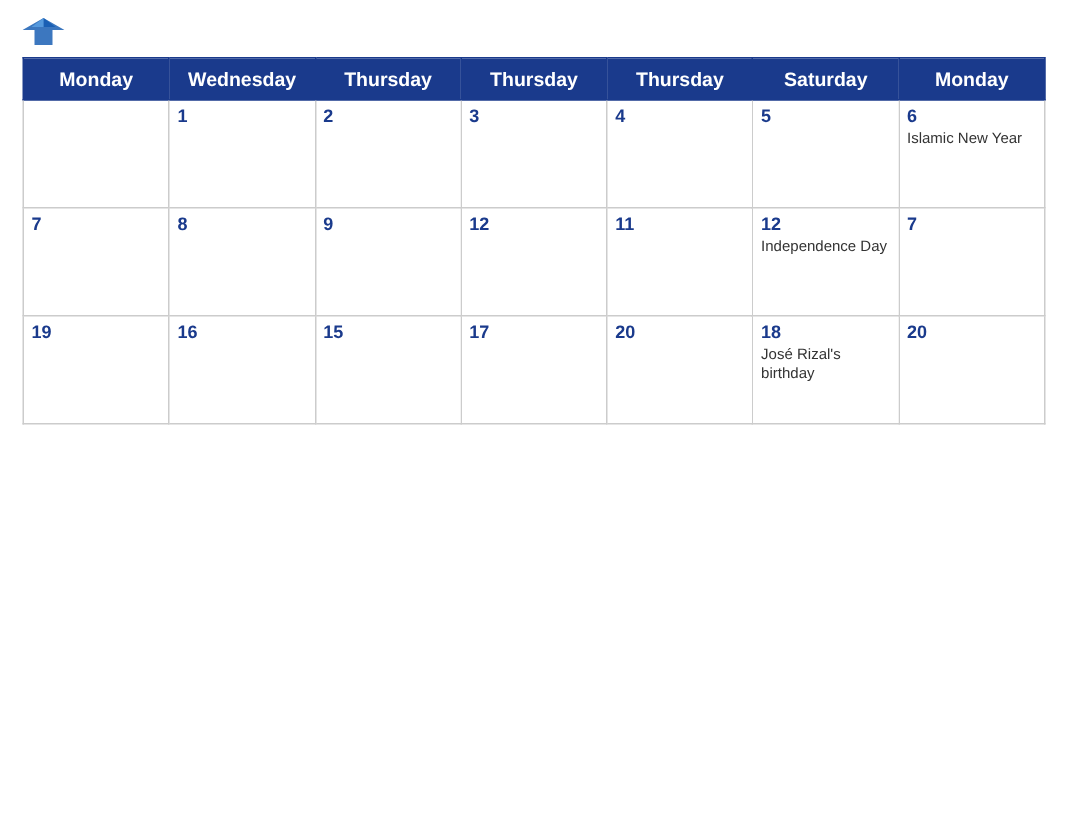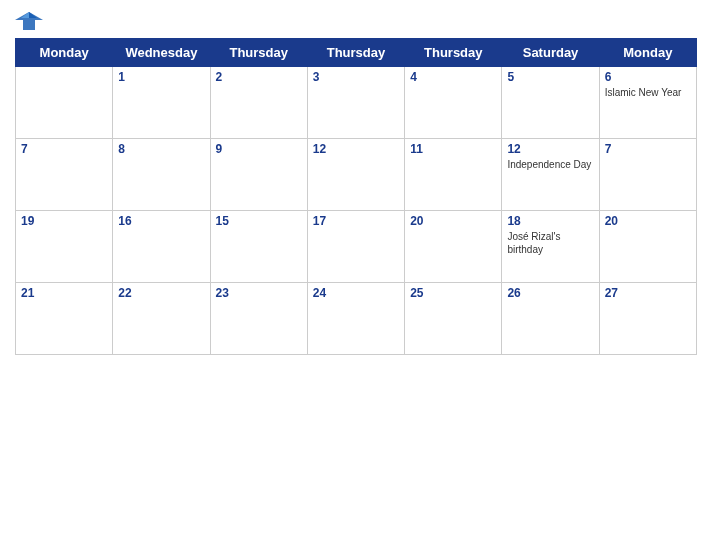--- a/index.html
+++ b/index.html
@@ -192,38 +192,15 @@
             <span class="day-number">20</span>
           </td>
           <td>
             <span class="day-number">18</span>
             <div class="holiday-text">José Rizal's birthday</div>
           </td>
           <td>
             <span class="day-number sunday">20</span>
           </td>
         </tr>
-        <tr>
-          <td>
-            <span class="day-number">21</span>
-          </td>
-          <td>
-            <span class="day-number">22</span>
-          </td>
-          <td>
-            <span class="day-number">23</span>
-          </td>
-          <td>
-            <span class="day-number">24</span>
-          </td>
-          <td>
-            <span class="day-number">25</span>
-          </td>
-          <td>
-            <span class="day-number">26</span>
-          </td>
-          <td>
-            <span class="day-number sunday">27</span>
-          </td>
-        </tr>
       </tbody>
   </table>
 </div>
 
 </body></html>

